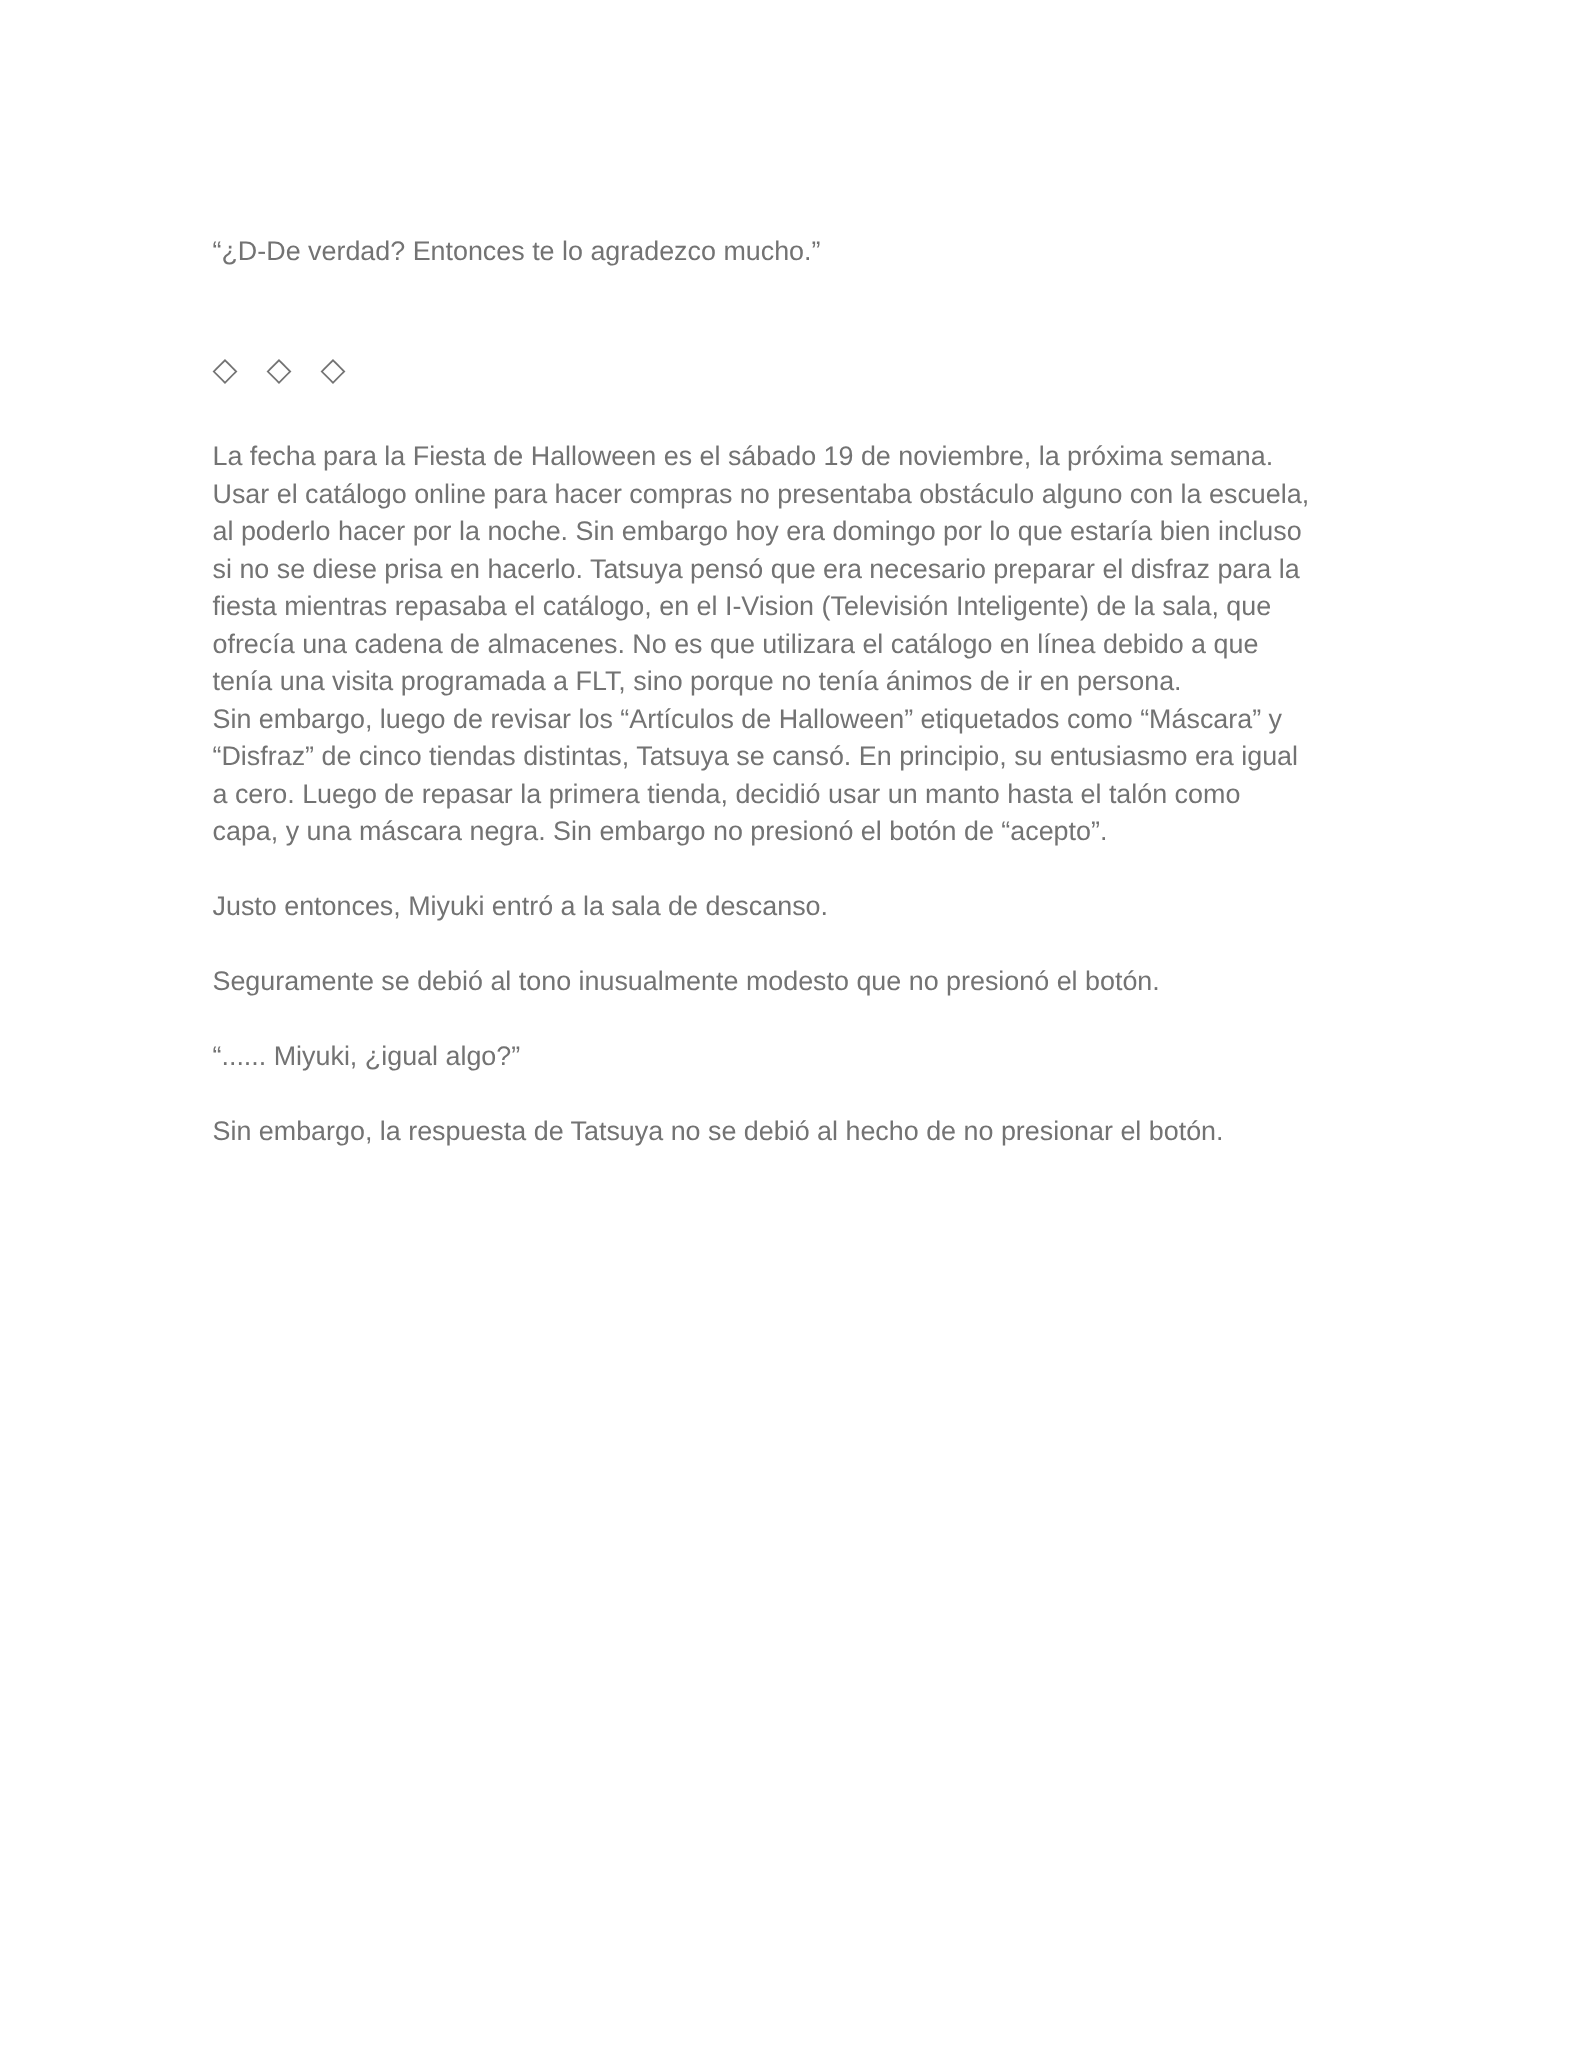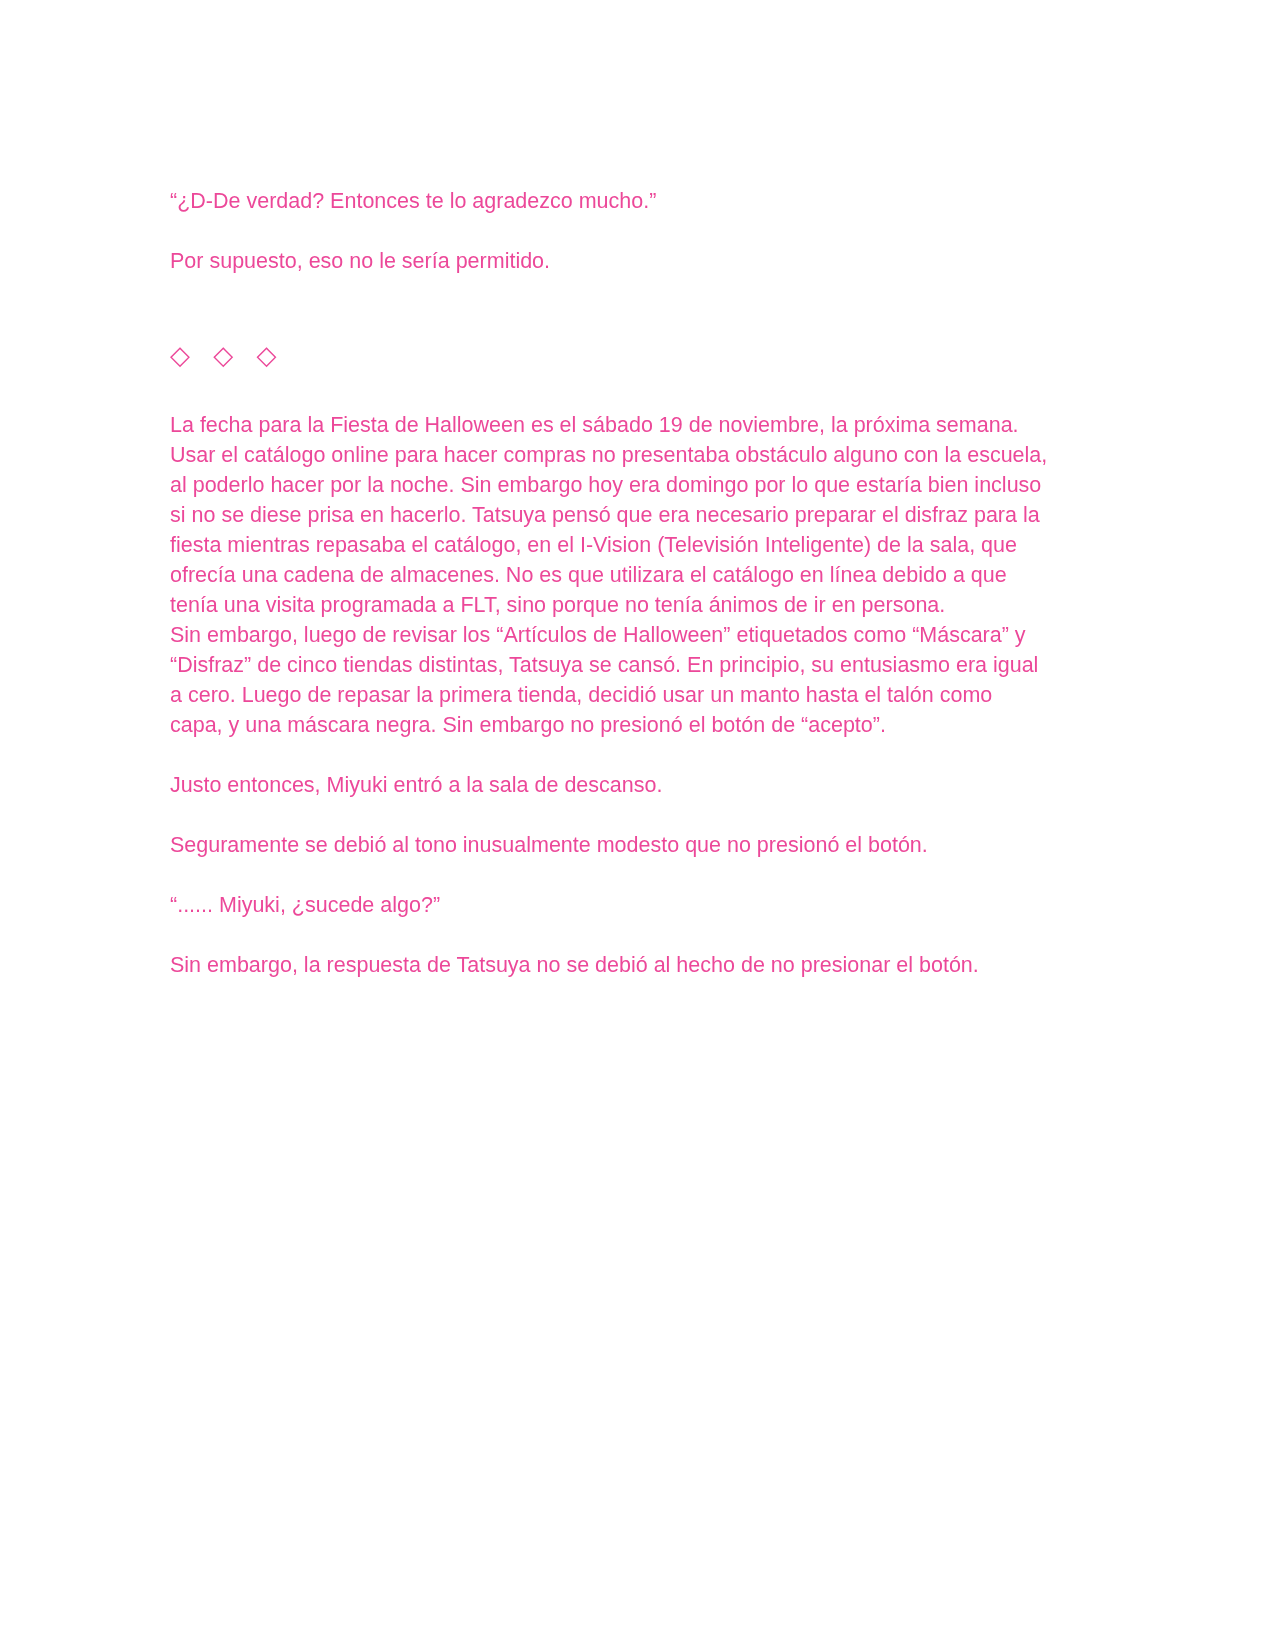--- a/index.html
+++ b/index.html
@@ -13,21 +13,21 @@
     height: 1650px;
     background: #ffffff;
     overflow: hidden;
     font-family: "Liberation Sans", sans-serif;
   }
   .content {
     position: absolute;
     left: 170px;
     top: 186px;
     width: 878px;
-    color: #ec4899;
+    color: #737373;
     font-size: 21.5px;
     line-height: 30px;
     text-align: left;
   }
   .para {
     margin: 0 0 30px 0;
     white-space: pre-wrap;
   }
   .para.no-gap-after {
     margin-bottom: 0;
@@ -38,22 +38,21 @@
     margin-top: 64px;
     margin-bottom: 40px;
   }
 </style>
 </head>
 <body>
 
 <div class="page">
   <div class="content" id="doc-body">
       <p class="para">“¿D-De verdad? Entonces te lo agradezco mucho.”</p>
-      <p class="para">Por supuesto, eso no le sería permitido.</p>
       <p class="para separator">◇ ◇ ◇</p>
       <p class="para no-gap-after">La fecha para la Fiesta de Halloween es el sábado 19 de noviembre, la próxima semana. Usar el catálogo online para hacer compras no presentaba obstáculo alguno con la escuela, al poderlo hacer por la noche. Sin embargo hoy era domingo por lo que estaría bien incluso si no se diese prisa en hacerlo. Tatsuya pensó que era necesario preparar el disfraz para la fiesta mientras repasaba el catálogo, en el I-Vision (Televisión Inteligente) de la sala, que ofrecía una cadena de almacenes. No es que utilizara el catálogo en línea debido a que tenía una visita programada a FLT, sino porque no tenía ánimos de ir en persona.</p>
       <p class="para">Sin embargo, luego de revisar los “Artículos de Halloween” etiquetados como “Máscara” y “Disfraz” de cinco tiendas distintas, Tatsuya se cansó. En principio, su entusiasmo era igual a cero. Luego de repasar la primera tienda, decidió usar un manto hasta el talón como capa, y una máscara negra. Sin embargo no presionó el botón de “acepto”.</p>
       <p class="para">Justo entonces, Miyuki entró a la sala de descanso.</p>
       <p class="para">Seguramente se debió al tono inusualmente modesto que no presionó el botón.</p>
-      <p class="para">“...... Miyuki, ¿sucede algo?”</p>
+      <p class="para">“...... Miyuki, ¿igual algo?”</p>
       <p class="para">Sin embargo, la respuesta de Tatsuya no se debió al hecho de no presionar el botón.</p>
     </div>
 </div>
 
 </body></html>

